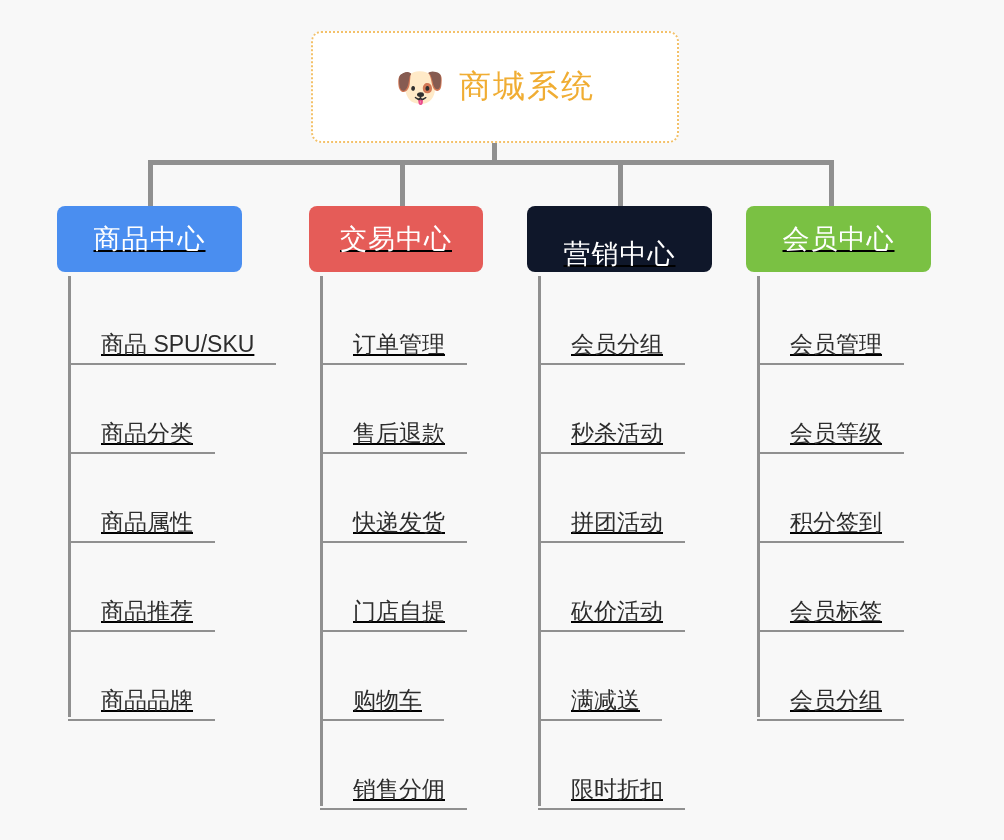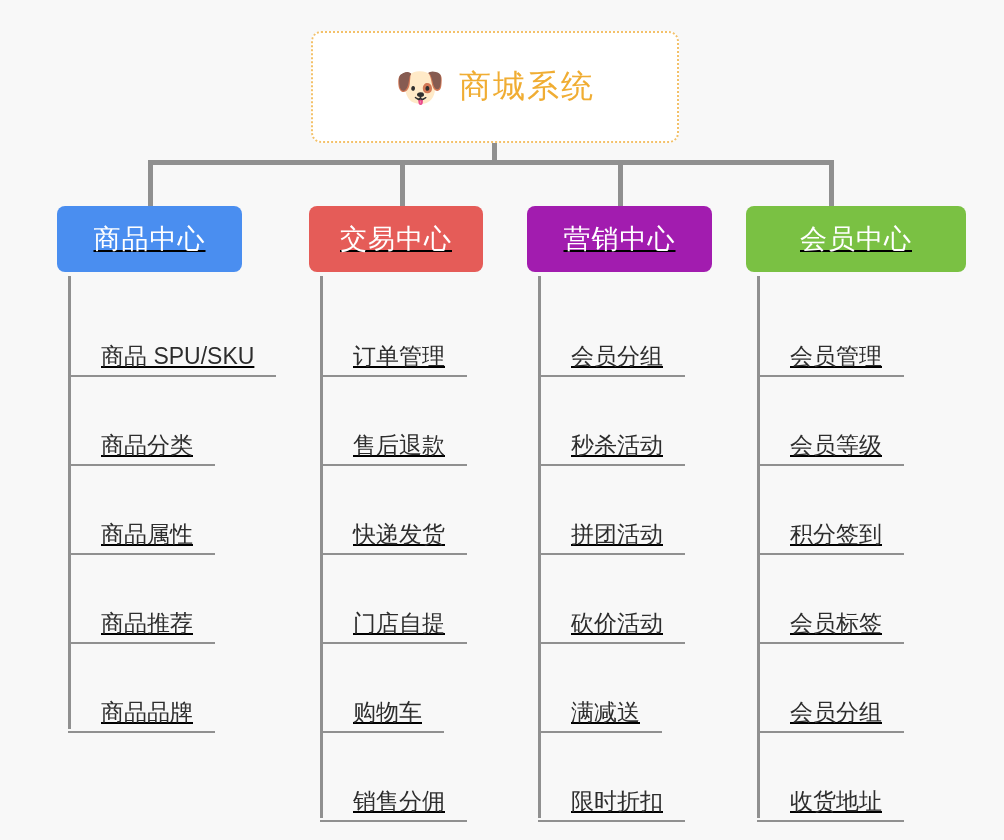--- a/index.html
+++ b/index.html
@@ -88,21 +88,21 @@
     color: #ffffff;
     font-size: 27px;
     letter-spacing: 1px;
     white-space: nowrap;
   }
 
   
   .leaf-list {
     position: relative;
     margin-top: 0;
-    padding-top: 16px;
+    padding-top: 4px;
   }
   .spine {
     position: absolute;
     left: 11px;
     top: 4px;
     bottom: 4px;
     width: 3px;
     background: #909090;
   }
   .leaf {
@@ -185,21 +185,21 @@
       <div class="leaf">
           <span class="leaf-inner">购物车</span>
         </div>
       <div class="leaf">
           <span class="leaf-inner">销售分佣</span>
         </div>
     </div>
   </div>
 
   <div class="column" style="left:527px;">
-    <div class="cat-header" style="width:185px;background:#a21caf;">
+    <div class="cat-header" style="width:185px;background:#0f172a;align-items:flex-end;">
       <span>营销中心</span>
     </div>
     <div class="leaf-list">
       <div class="spine"></div>
       <div class="leaf">
           <span class="leaf-inner">会员分组</span>
         </div>
       <div class="leaf">
           <span class="leaf-inner">秒杀活动</span>
         </div>
@@ -212,39 +212,36 @@
       <div class="leaf">
           <span class="leaf-inner">满减送</span>
         </div>
       <div class="leaf">
           <span class="leaf-inner">限时折扣</span>
         </div>
     </div>
   </div>
 
   <div class="column" style="left:746px;">
-    <div class="cat-header" style="width:220px;background:#7ac143;">
+    <div class="cat-header" style="width:185px;background:#7ac143;">
       <span>会员中心</span>
     </div>
     <div class="leaf-list">
       <div class="spine"></div>
       <div class="leaf">
           <span class="leaf-inner">会员管理</span>
         </div>
       <div class="leaf">
           <span class="leaf-inner">会员等级</span>
         </div>
       <div class="leaf">
           <span class="leaf-inner">积分签到</span>
         </div>
       <div class="leaf">
           <span class="leaf-inner">会员标签</span>
         </div>
       <div class="leaf">
           <span class="leaf-inner">会员分组</span>
         </div>
-      <div class="leaf">
-          <span class="leaf-inner">收货地址</span>
-        </div>
     </div>
   </div>
 
 </div>
 
 </body></html>

